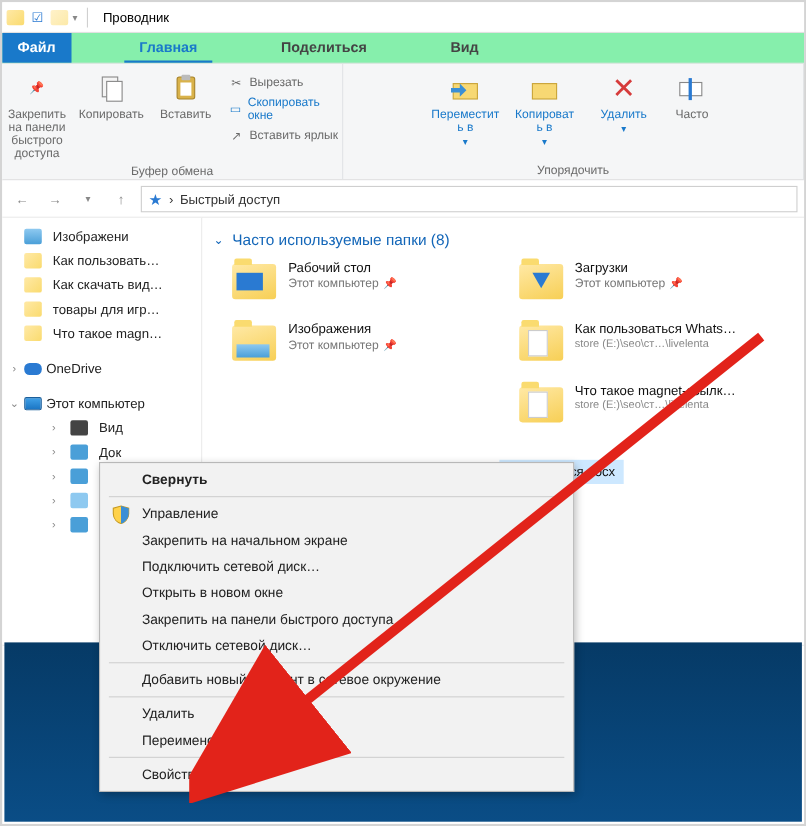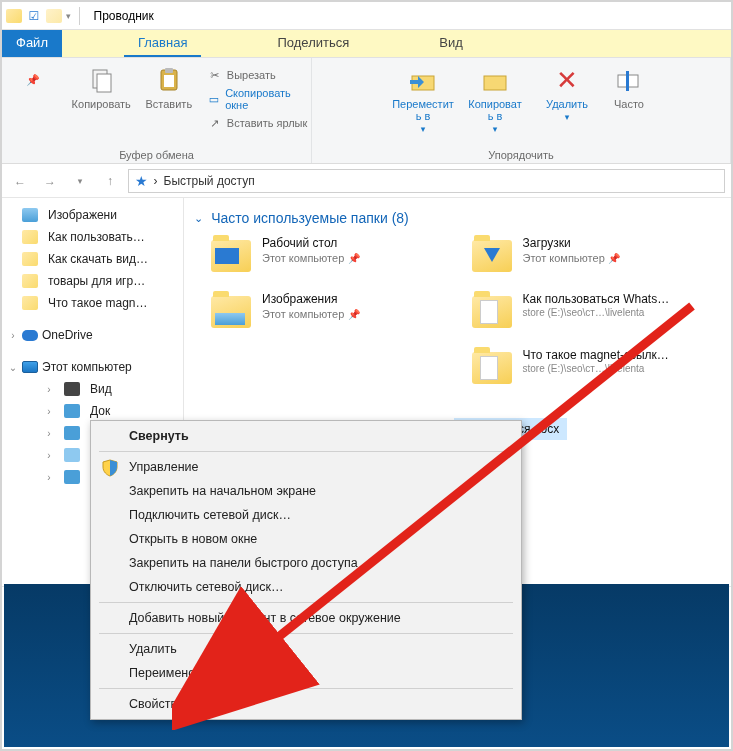--- a/index.html
+++ b/index.html
@@ -3,21 +3,21 @@
 <meta charset="utf-8">
 <style>
   * { box-sizing: border-box; margin: 0; padding: 0; }
   body { font-family: "Segoe UI", Tahoma, sans-serif; font-size: 12px; background: #fff; width: 733px; height: 751px; overflow: hidden; position: relative; border: 2px solid #d4d4d4; }
   .titlebar { height: 28px; display: flex; align-items: center; background: #fff; border-bottom: 1px solid #e1e1e1; padding: 0 4px; gap: 4px; }
   .titlebar .qat-icon { width: 16px; height: 16px; display: inline-flex; align-items: center; justify-content: center; }
   .titlebar .divider { width: 1px; height: 18px; background: #d0d0d0; margin: 0 4px; }
   .titlebar .title { font-size: 12px; color: #000; margin-left: 6px; }
   .folder-icon-small { width: 16px; height: 14px; background: linear-gradient(135deg,#ffe9a6,#fadb6f); border-radius: 2px; }
 
-  .menubar { height: 28px; display: flex; align-items: stretch; background: #fef9c3; border-bottom: 1px solid #e1e1e1; gap: 14px; }
+  .menubar { height: 28px; display: flex; align-items: stretch; background: #86efac; border-bottom: 1px solid #e1e1e1; gap: 0; font-weight: bold; }
   .menubar .file-tab { background: #1979ca; color: #fff; padding: 5px 14px; font-size: 13px; }
   .menubar .tab { padding: 5px 14px; font-size: 13px; color: #444; cursor: pointer; margin-left: 48px; }
   .menubar .tab.active { border-bottom: 2px solid #1979ca; color: #1979ca; }
 
   .ribbon { height: 106px; background: #f5f6f7; border-bottom: 1px solid #dcdcdc; display: flex; }
   .ribbon-group { display: flex; flex-direction: column; align-items: center; border-right: 1px solid #e2e4e6; padding: 4px 8px 2px; }
   .ribbon-group .content { display: flex; align-items: flex-start; gap: 6px; flex: 1; }
   .ribbon-group .label { font-size: 11px; color: #6a6a6a; margin-top: 2px; }
   .ribbon-btn-large { display: flex; flex-direction: column; align-items: center; width: 66px; text-align: center; color: #6a6a6a; font-size: 11px; gap: 2px; cursor: pointer; padding: 2px; }
   .ribbon-btn-large .ricon { width: 32px; height: 32px; display: flex; align-items: center; justify-content: center; }
@@ -94,20 +94,22 @@
   <div class="tab active">Главная</div>
   <div class="tab">Поделиться</div>
   <div class="tab">Вид</div>
 </div>
 
 <div class="ribbon">
   <div class="ribbon-group" style="width:310px">
     <div class="content">
       <div class="ribbon-btn-large">
         <span class="ricon">📌</span>
+        <span style="white-space:pre-line">Закрепить на панели
+быстрого доступа</span>
       </div>
       <div class="ribbon-btn-large">
         <span class="ricon">
           <svg width="28" height="28" viewBox="0 0 28 28">
               <rect x="6" y="4" width="14" height="18" fill="#f4f4f4" stroke="#888"></rect>
               <rect x="10" y="8" width="14" height="18" fill="#fff" stroke="#888"></rect>
             </svg>
         </span>
         <span>Копировать</span>
       </div>

